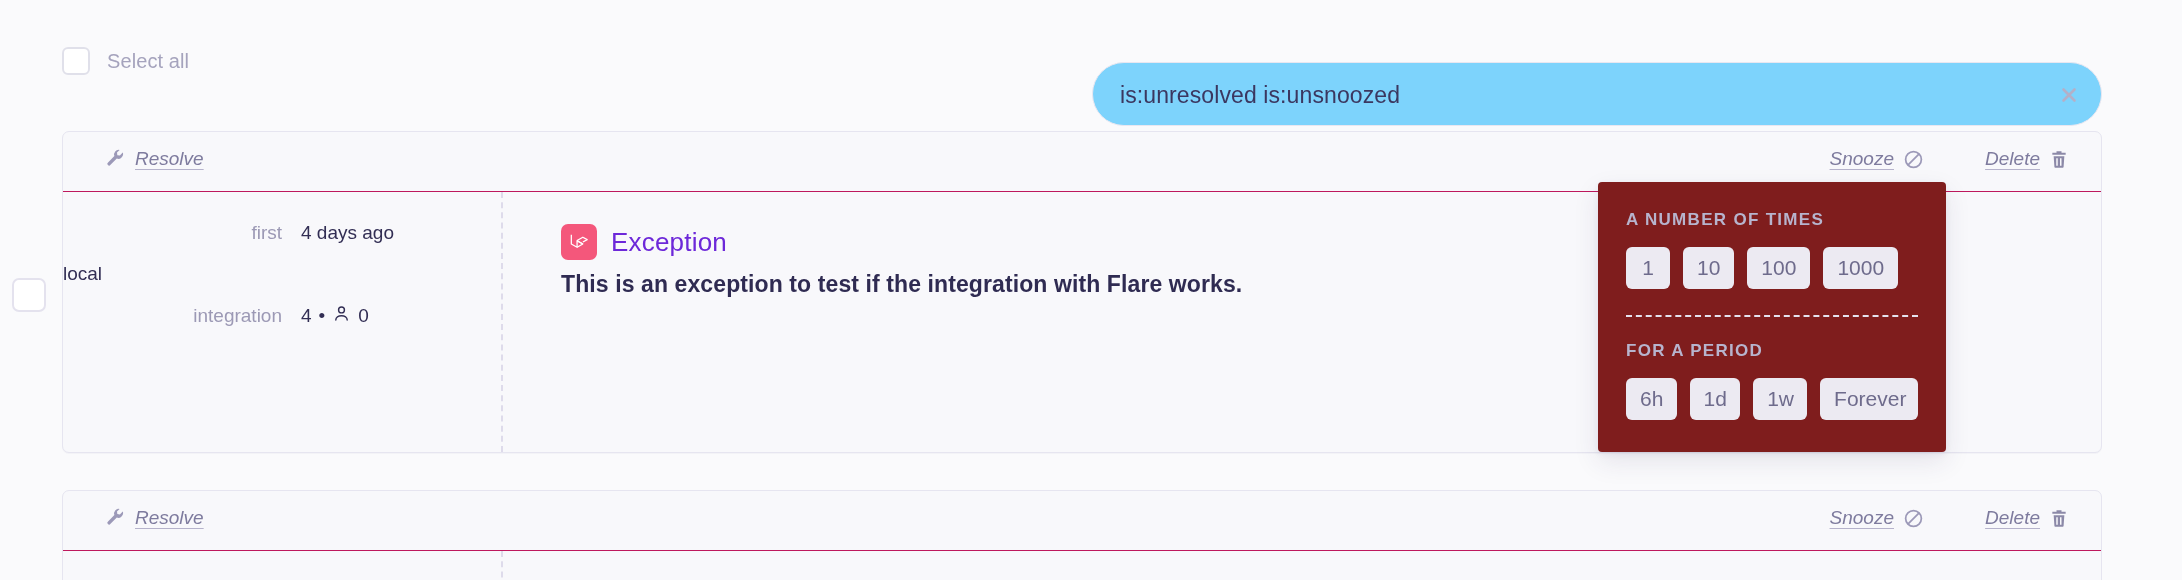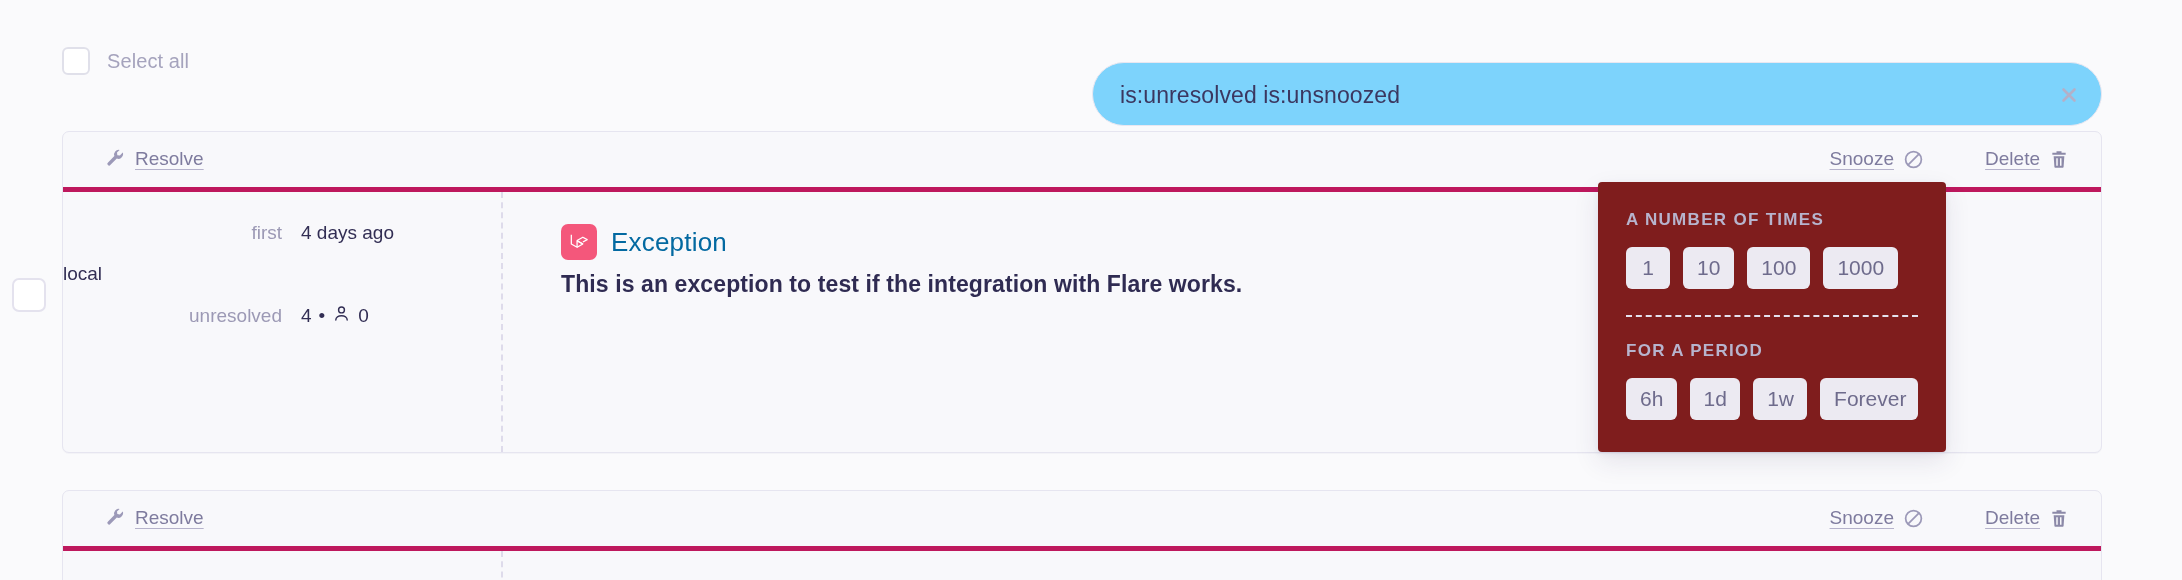--- a/index.html
+++ b/index.html
@@ -92,21 +92,22 @@
     background: #f8f8fb;
     box-shadow: 0 1px 0 rgba(40,35,80,.03);
   }
 
   .card-1 { top: 131px; height: 322px; }
   .card-2 { top: 490px; height: 150px; }
 
   .card-head {
     position: relative;
     height: 60px;
-    border-bottom: 5px solid #be185d;
+    border-bottom: 1px solid #be185d;
+    font-style: italic;
   }
 
   .action {
     position: absolute;
     display: flex;
     align-items: center;
     gap: 9px;
     top: 16px;
     font-size: 19px;
     color: #7e7b9e;
@@ -185,21 +186,21 @@
     height: 36px;
     border-radius: 7px;
     display: flex;
     align-items: center;
     justify-content: center;
     flex: none;
   }
 
   .issue-type {
     font-size: 26px;
-    color: #0369a1;
+    color: #6d28d9;
     letter-spacing: .2px;
   }
 
   .issue-message {
     margin-top: 11px;
     font-size: 23px;
     font-weight: bold;
     color: #2f2b52;
     letter-spacing: .1px;
     text-align: center;
@@ -322,21 +323,21 @@
         <div class="meta-row">
           <span class="meta-key">first</span>
           <span class="meta-val">4 days ago</span>
         </div>
 
         <div class="meta-row">
           <span class="meta-val">local</span>
         </div>
 
         <div class="meta-row">
-          <span class="meta-key">unresolved</span>
+          <span class="meta-key">integration</span>
           <span class="meta-val">
             <span>4</span>
             <span>•</span>
             <span>
               <svg width="19" height="19" viewBox="0 0 24 24" fill="none" stroke="#322e54" stroke-width="1.8" stroke-linecap="round">
                 <circle cx="12" cy="7.5" r="3.7"></circle>
                 <path d="M4.8 20.2c0-3.3 3.2-5.4 7.2-5.4s7.2 2.1 7.2 5.4"></path>
               </svg>
             </span>
             <span>0</span>

